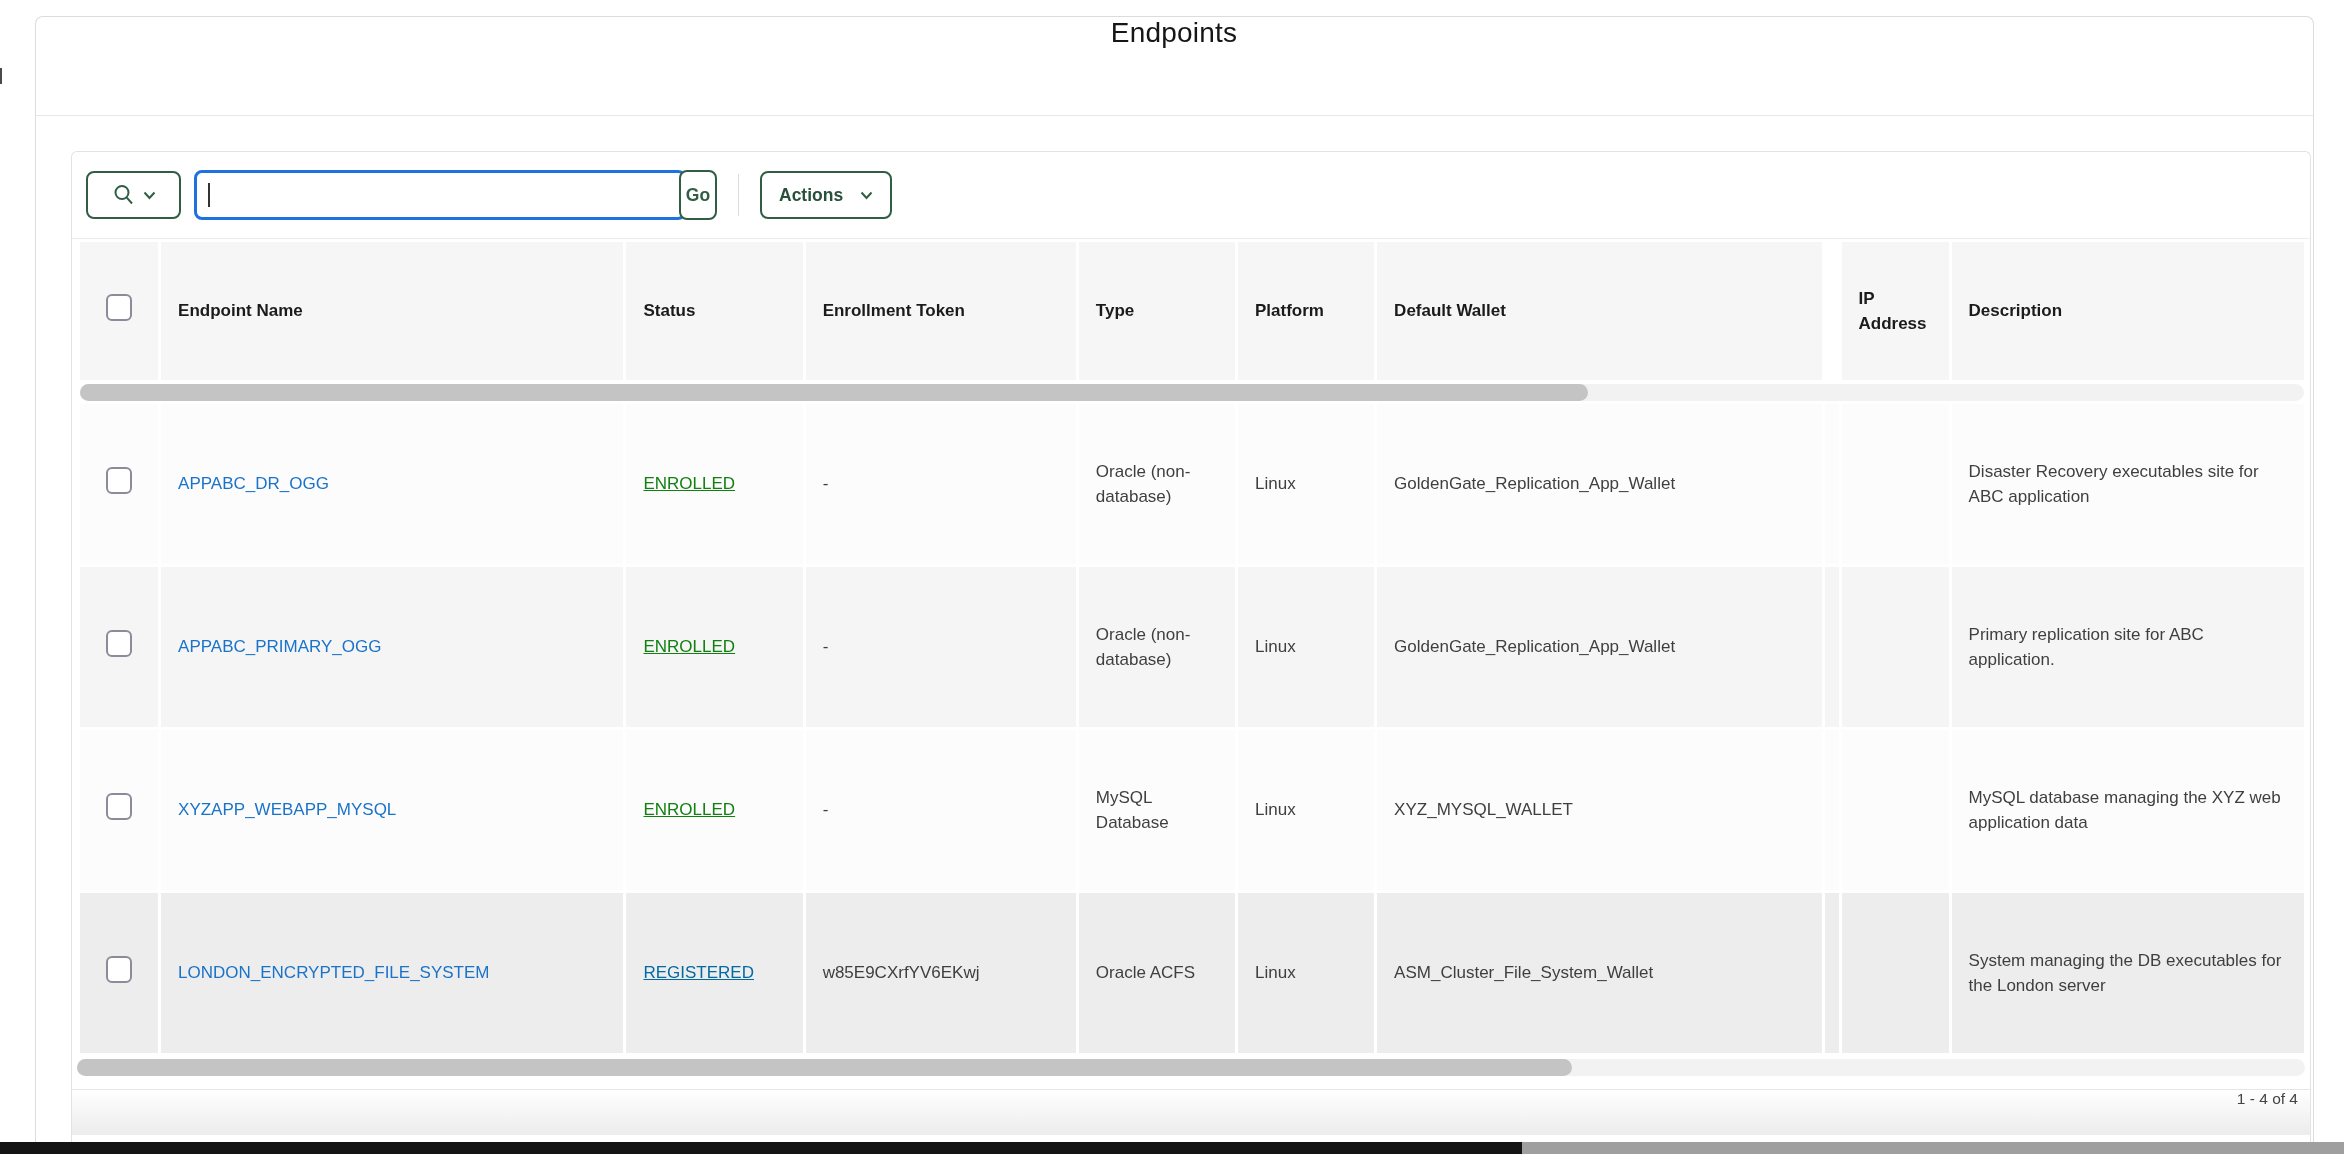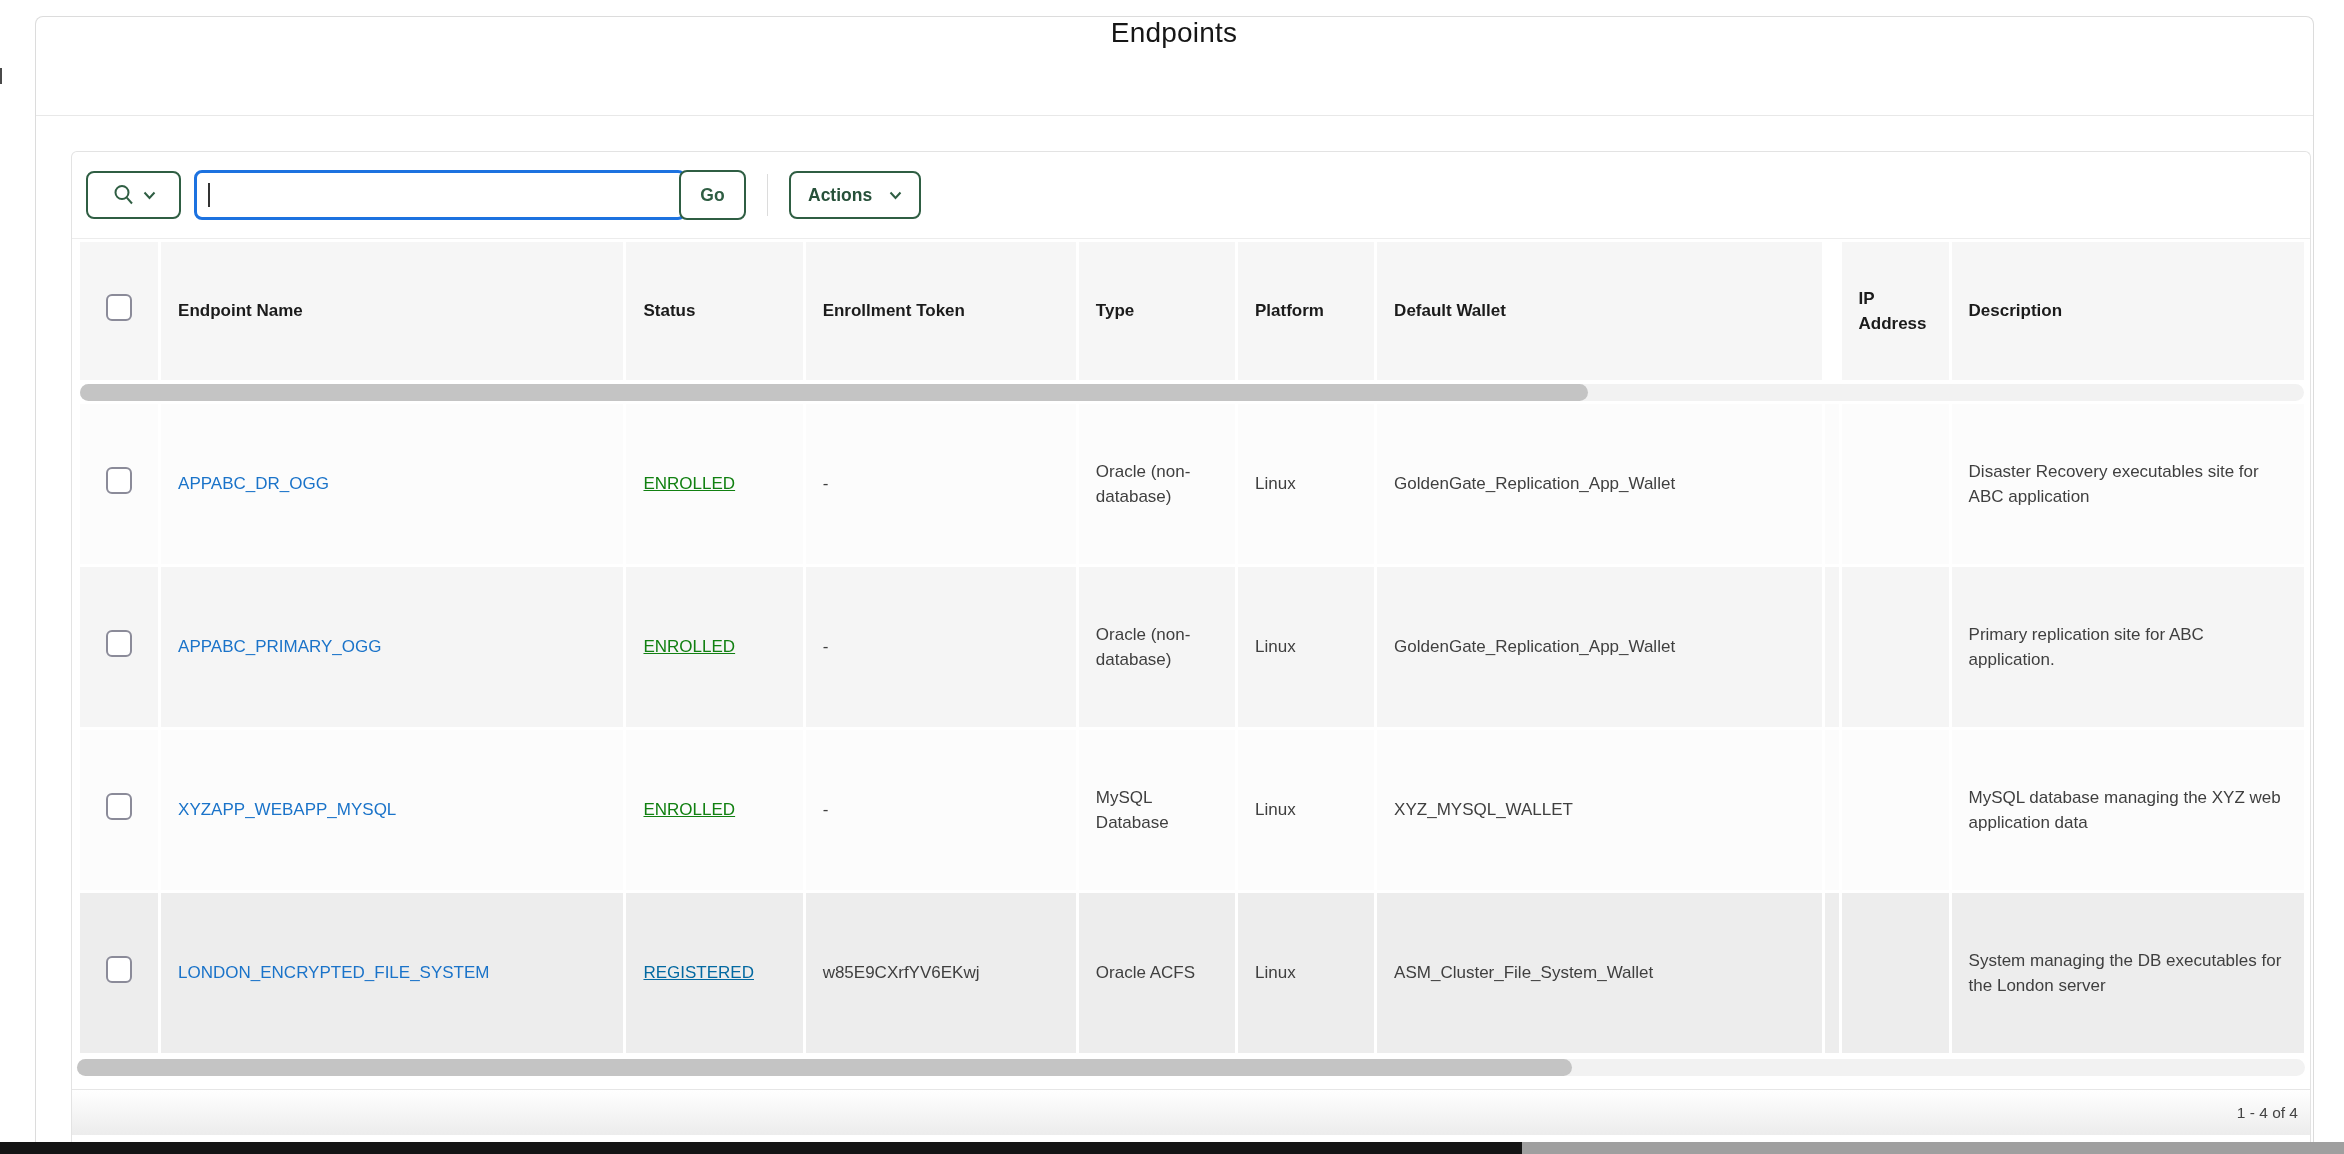--- a/index.html
+++ b/index.html
@@ -26,21 +26,21 @@
   .report { position:absolute; left:35px; top:134px; width:2240px; height:1012px;
     background:#fff; border:1px solid #e3e3e3; border-bottom:none; border-radius:6px 6px 0 0; }
 
   .toolbar { height:86px; display:flex; align-items:center; padding:0 14px; }
   .search-btn { width:95px; height:48px; border:2px solid #2f5e43; border-radius:8px; background:#fff;
     display:flex; align-items:center; justify-content:center; gap:7px; cursor:pointer; }
   .search-input-wrap { position:relative; margin-left:13px; z-index:1; }
   .search-input { width:492px; height:50px; border:3px solid #1d72e0; border-radius:8px;
     padding:0 12px; font-size:17px; font-family:"Liberation Sans", sans-serif; color:#222; outline:none; background:#fff; }
   .caret { position:absolute; left:14px; top:13px; width:2px; height:24px; background:#333; }
-  .go-btn { margin-left:-7px; height:50px; width:67px; background:#fff; border:2px solid #2f5e43;
+  .go-btn { margin-left:-7px; height:50px; width:38px; background:#fff; border:2px solid #2f5e43;
     border-radius:8px; color:#2f5e43; font-size:17.5px; font-weight:700; z-index:2; cursor:pointer;
     display:flex; align-items:center; justify-content:center; }
   .toolbar-divider { width:1px; height:42px; background:#dcdcdc; margin:0 21px; }
   .actions-btn { height:48px; padding:0 17px; background:#fff; border:2px solid #2f5e43; border-radius:8px;
     color:#27513a; font-size:17.5px; font-weight:700; display:flex; align-items:center; gap:17px; cursor:pointer; }
 
   
   .table-wrap { border-top:1px solid #ececec; padding:0 5px; }
   table { border-collapse:separate; border-spacing:3px; table-layout:fixed; width:2230px; }
   th, td { vertical-align:middle; text-align:left; font-size:17px; overflow:hidden; }
@@ -56,21 +56,21 @@
   .ep-link { color:#1a73c9; cursor:pointer; text-decoration:none; }
   .status { font-weight:400;text-decoration:underline; }
 
   tr.scroll-row td { padding:0; background:transparent; height:18px; }
   .hscroll-track { width:100%; height:17px; background:#f2f2f2; border-radius:9px; position:relative; }
   .hscroll-thumb { position:absolute; left:0; top:0; height:17px; width:1508px; background:#c4c4c4; border-radius:9px; }
   .bottom-scroll { margin:3px 5px 0 5px; height:17px; background:#f2f2f2; border-radius:9px; position:relative; }
   .bottom-scroll .hscroll-thumb { width:1495px; }
 
   .report-footer { margin-top:13px; border-top:1px solid #e6e6e6; height:46px;
-    display:flex; align-items:center; justify-content:flex-end; padding-right:12px;
+    display:flex; align-items:flex-start; justify-content:flex-end; padding-right:12px;
     background:linear-gradient(#ffffff, #ececec); font-size:15.5px; color:#444; }
 
   
   .os-scrollbar { position:absolute; left:0; bottom:0; width:2344px; height:12px; background:#9f9f9f; }
   .os-thumb { position:absolute; left:0; top:0; height:12px; width:1522px; background:#141414; }
 
   svg { display:block; }
 </style>
 </head>
 <body>

